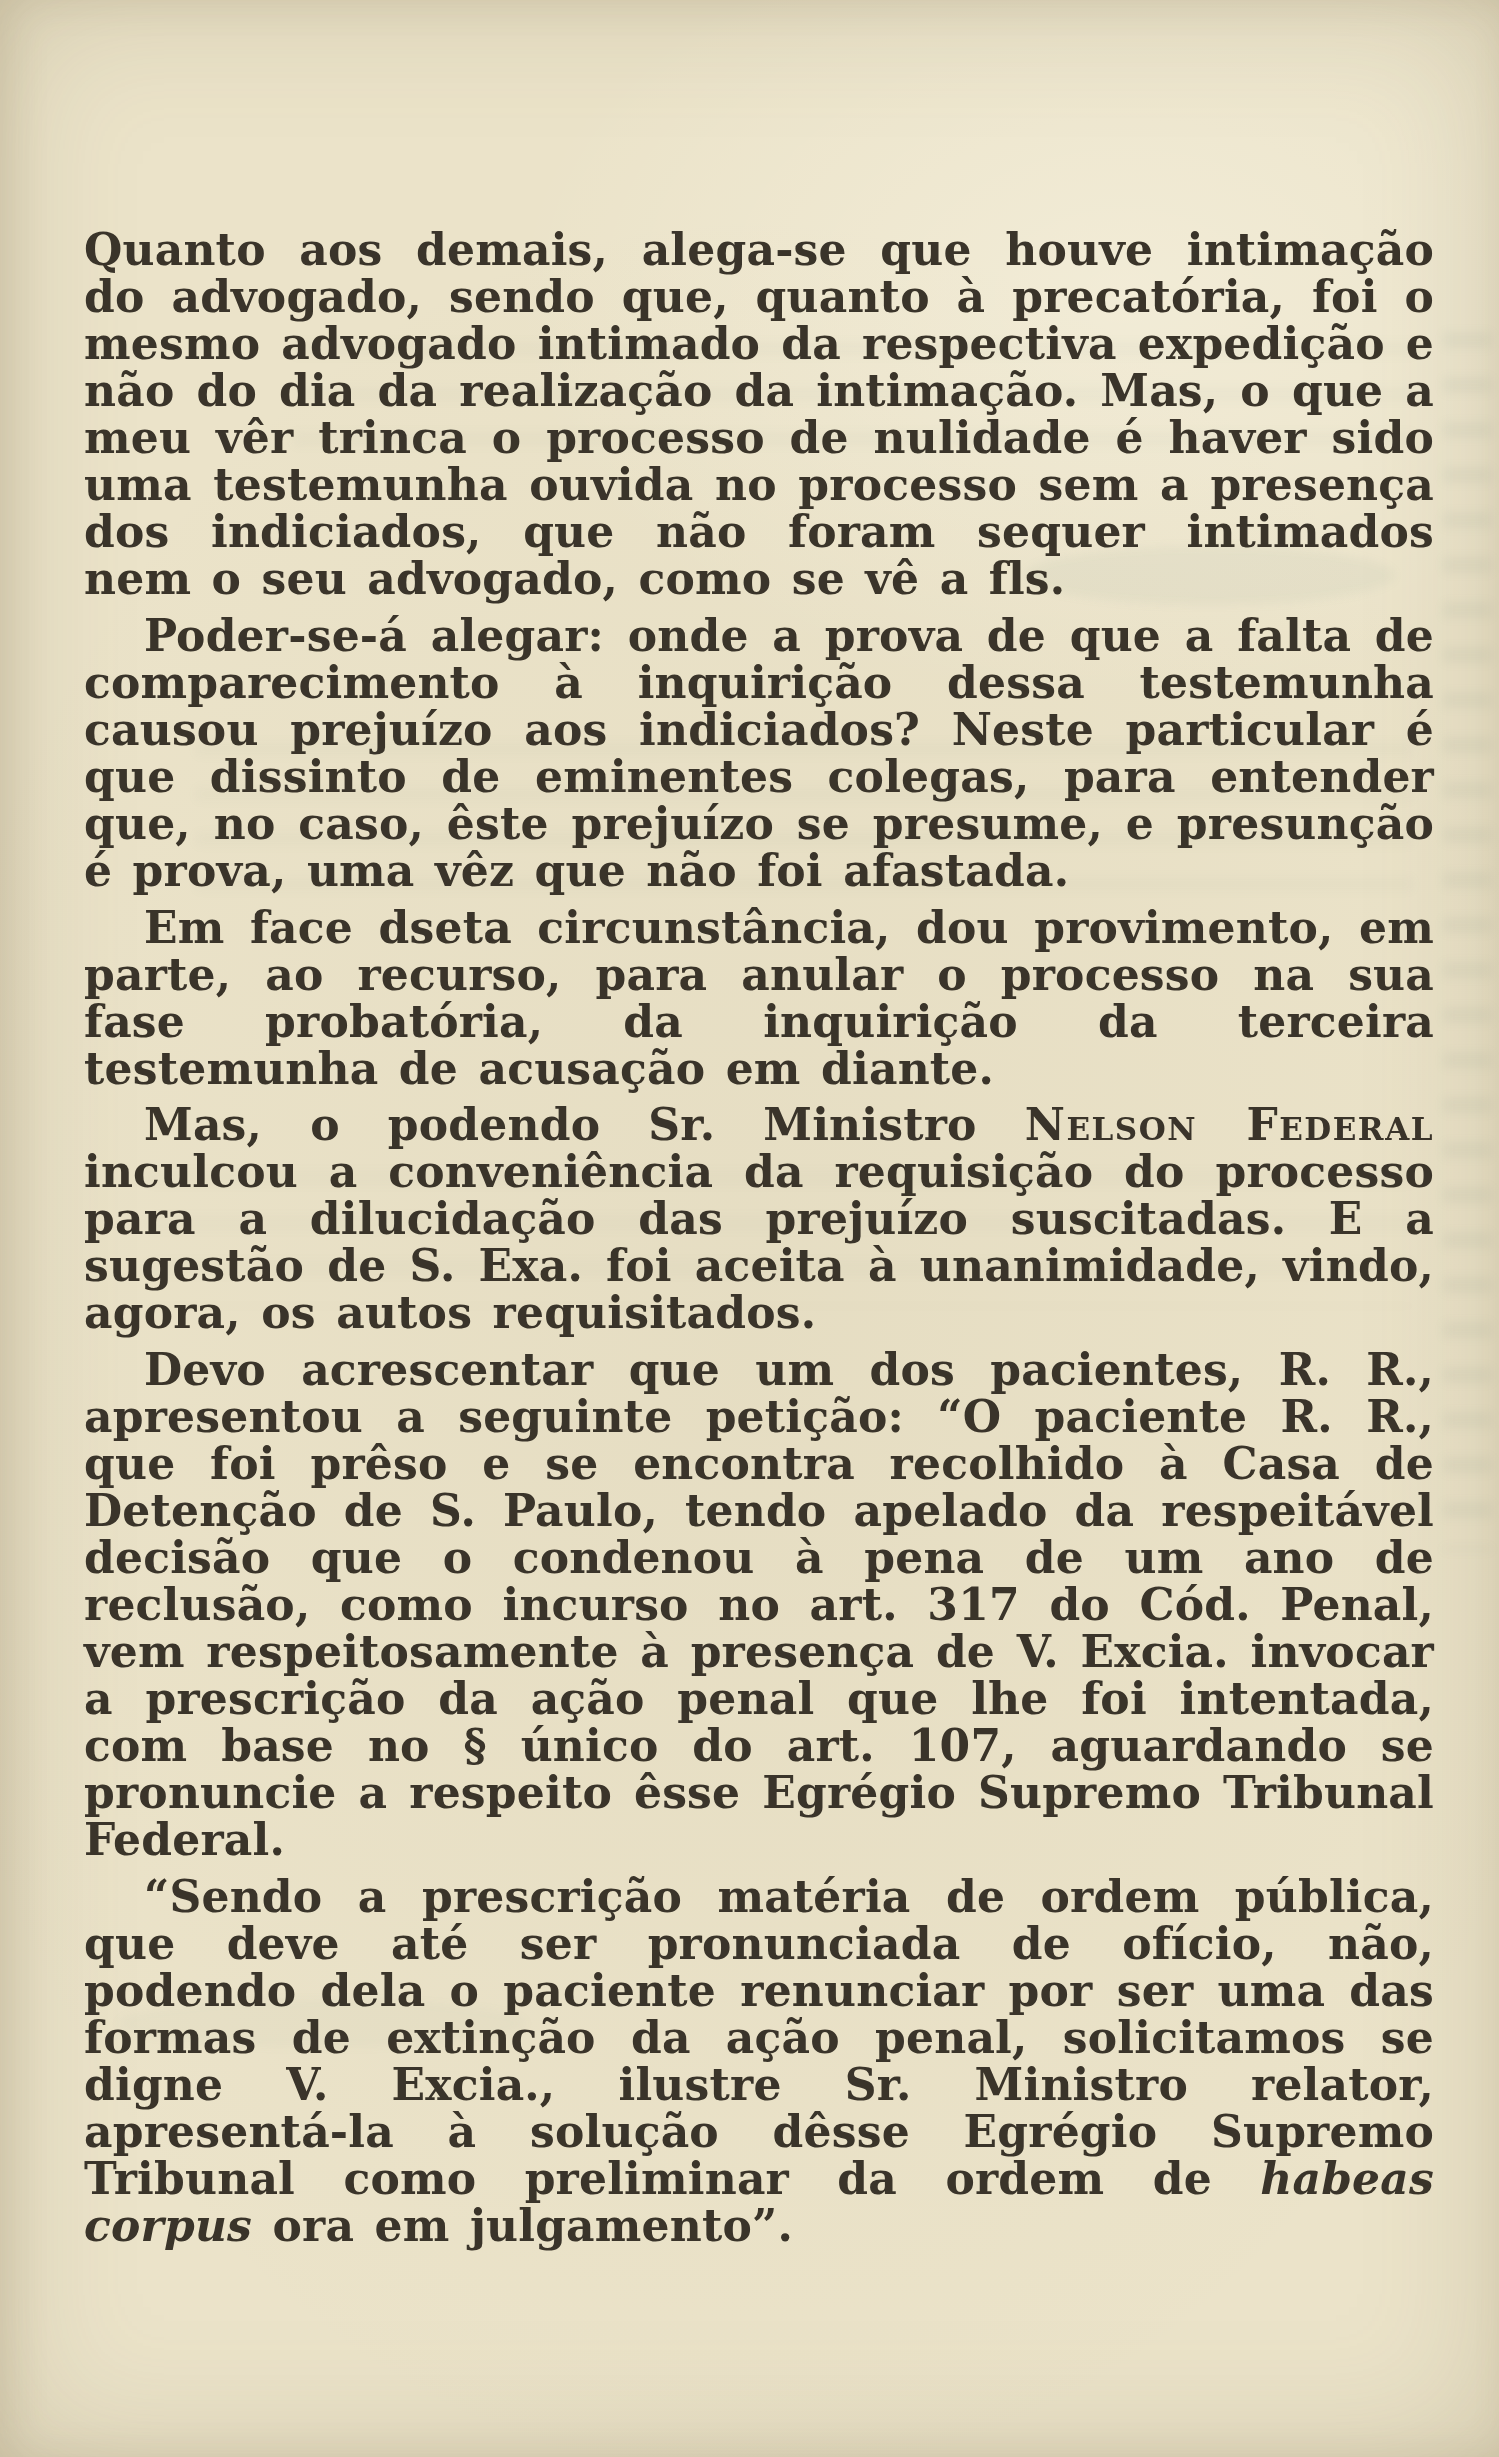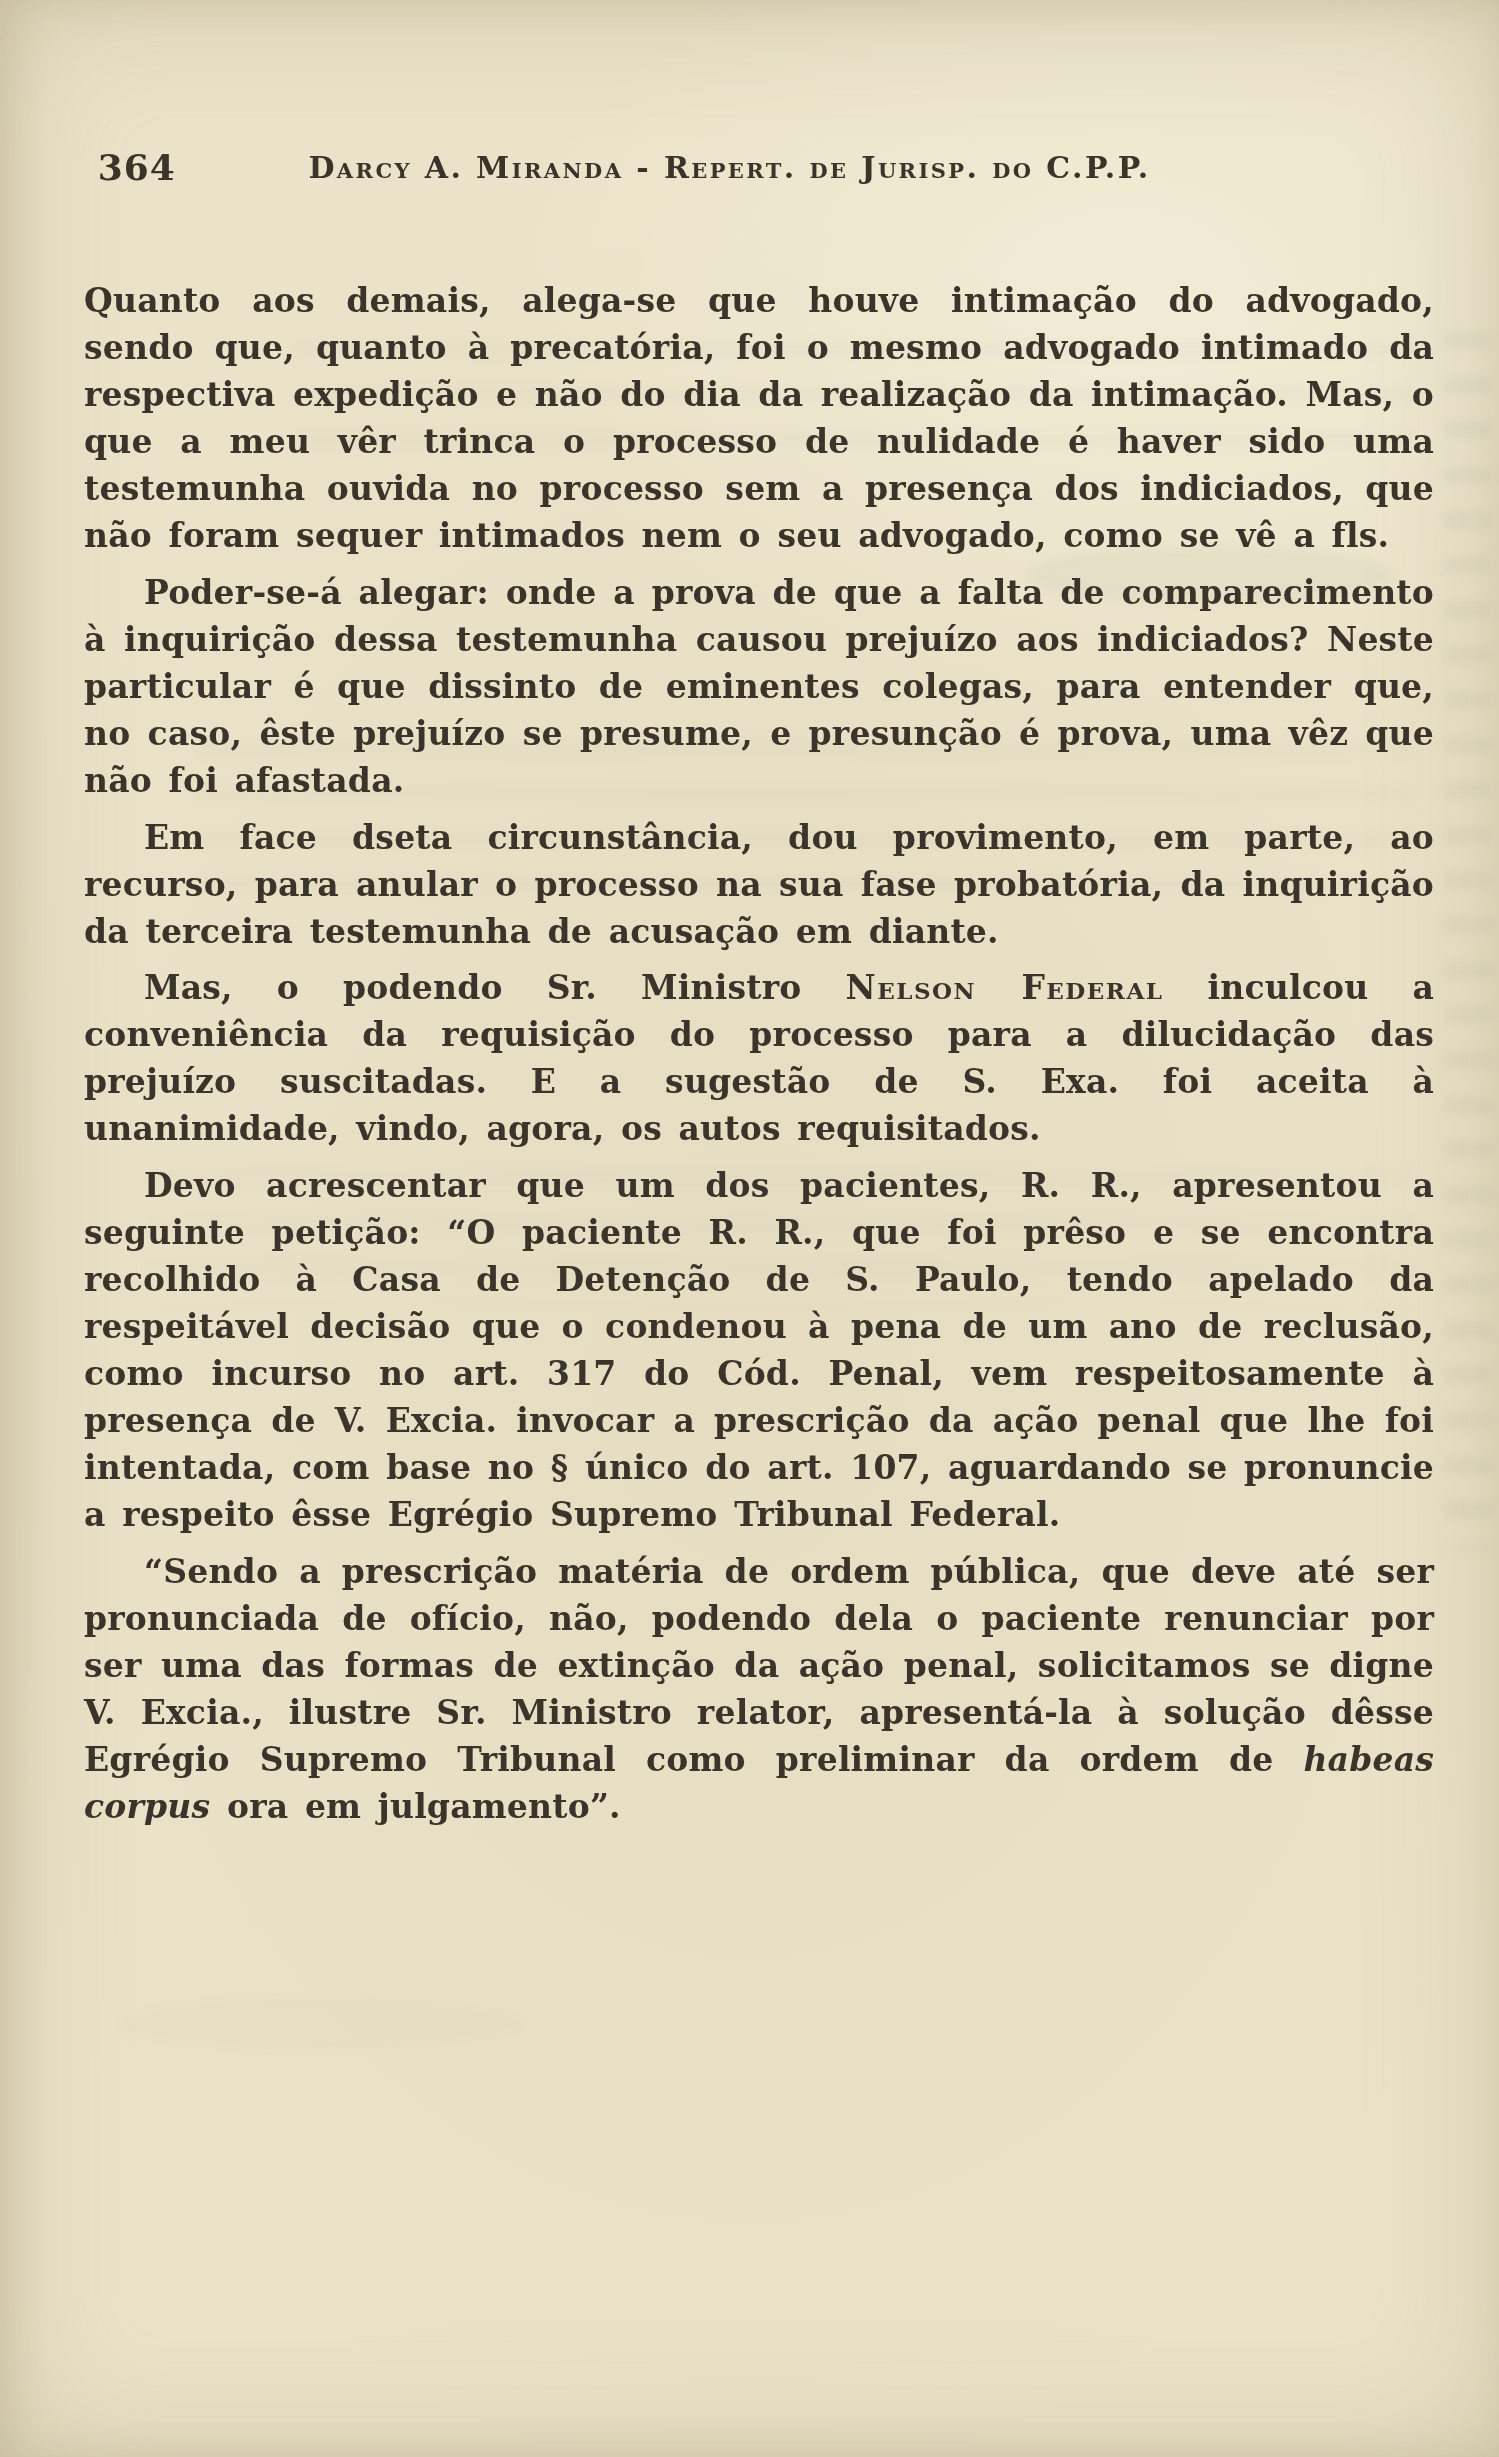--- a/index.html
+++ b/index.html
@@ -68,21 +68,21 @@
     top: 3.9px;
     text-align: center;
     font-variant: small-caps;
     font-weight: bold;
     font-size: 30px;
     letter-spacing: 2.4px;
     white-space: nowrap;
   }
   .page-body {
     margin-top: 80px;
-    font-size: 33px;
+    font-size: 44px;
     line-height: 47px;
     font-weight: bold;
     text-align: justify;
     word-spacing: 4.9px;
     letter-spacing: 0.2px;
   }
   .para { margin: 0 0 9.8px 0; }
   .para.indent { text-indent: 60px; }
   .seg.italic { font-style: italic; }
   .seg.smallcaps { font-variant: small-caps; letter-spacing: 1.5px; }
@@ -93,24 +93,20 @@
 <div class="page">
 
   <div class="artifact ghost-lines" style="left:1443px; top:332px; width:49px; height:1219px;"></div>
   <div class="artifact ghost-lines" style="left:293px; top:341px; width:1122px; height:117px; opacity:0.25;"></div>
   <div class="artifact ghost-lines" style="left:195px; top:741px; width:1219px; height:156px; opacity:0.22;"></div>
   <div class="artifact ghost-lines" style="left:146px; top:1170px; width:1268px; height:137px; opacity:0.2;"></div>
   <div class="artifact smudge" style="left:1024px; top:546px; width:371px; height:59px;"></div>
   <div class="artifact smudge" style="left:117px; top:1999px; width:410px; height:49px; opacity:0.35;"></div>
 
   <div class="content">
-    <div class="header">
-      <span class="page-num">364</span>
-      <span class="running-title">Darcy A. Miranda - Repert. de Jurisp. do C.P.P.</span>
-    </div>
     <div class="page-body">
         <p class="para"><span class="seg normal">Quanto aos demais, alega-se que houve intimação do advogado, sendo que, quanto à precatória, foi o mesmo advogado intimado da respectiva expedição e não do dia da realização da intimação. Mas, o que a meu vêr trinca o processo de nulidade é haver sido uma testemunha ouvida no processo sem a presença dos indiciados, que não foram sequer intimados nem o seu advogado, como se vê a fls.</span></p>
         <p class="para indent"><span class="seg normal">Poder-se-á alegar: onde a prova de que a falta de comparecimento à inquirição dessa testemunha causou prejuízo aos indiciados? Neste particular é que dissinto de eminentes colegas, para entender que, no caso, êste prejuízo se presume, e presunção é prova, uma vêz que não foi afastada.</span></p>
         <p class="para indent"><span class="seg normal">Em face dseta circunstância, dou provimento, em parte, ao recurso, para anular o processo na sua fase probatória, da inquirição da terceira testemunha de acusação em diante.</span></p>
         <p class="para indent"><span class="seg normal">Mas, o podendo Sr. Ministro </span><span class="seg smallcaps">Nelson Federal</span><span class="seg normal"> inculcou a conveniência da requisição do processo para a dilucidação das prejuízo suscitadas. E a sugestão de S. Exa. foi aceita à unanimidade, vindo, agora, os autos requisitados.</span></p>
         <p class="para indent"><span class="seg normal">Devo acrescentar que um dos pacientes, R. R., apresentou a seguinte petição: “O paciente R. R., que foi prêso e se encontra recolhido à Casa de Detenção de S. Paulo, tendo apelado da respeitável decisão que o condenou à pena de um ano de reclusão, como incurso no art. 317 do Cód. Penal, vem respeitosamente à presença de V. Excia. invocar a prescrição da ação penal que lhe foi intentada, com base no § único do art. 107, aguardando se pronuncie a respeito êsse Egrégio Supremo Tribunal Federal.</span></p>
         <p class="para indent"><span class="seg normal">“Sendo a prescrição matéria de ordem pública, que deve até ser pronunciada de ofício, não, podendo dela o paciente renunciar por ser uma das formas de extinção da ação penal, solicitamos se digne V. Excia., ilustre Sr. Ministro relator, apresentá-la à solução dêsse Egrégio Supremo Tribunal como preliminar da ordem de </span><span class="seg italic">habeas corpus</span><span class="seg normal"> ora em julgamento”.</span></p>
       </div>
   </div>
 </div>

